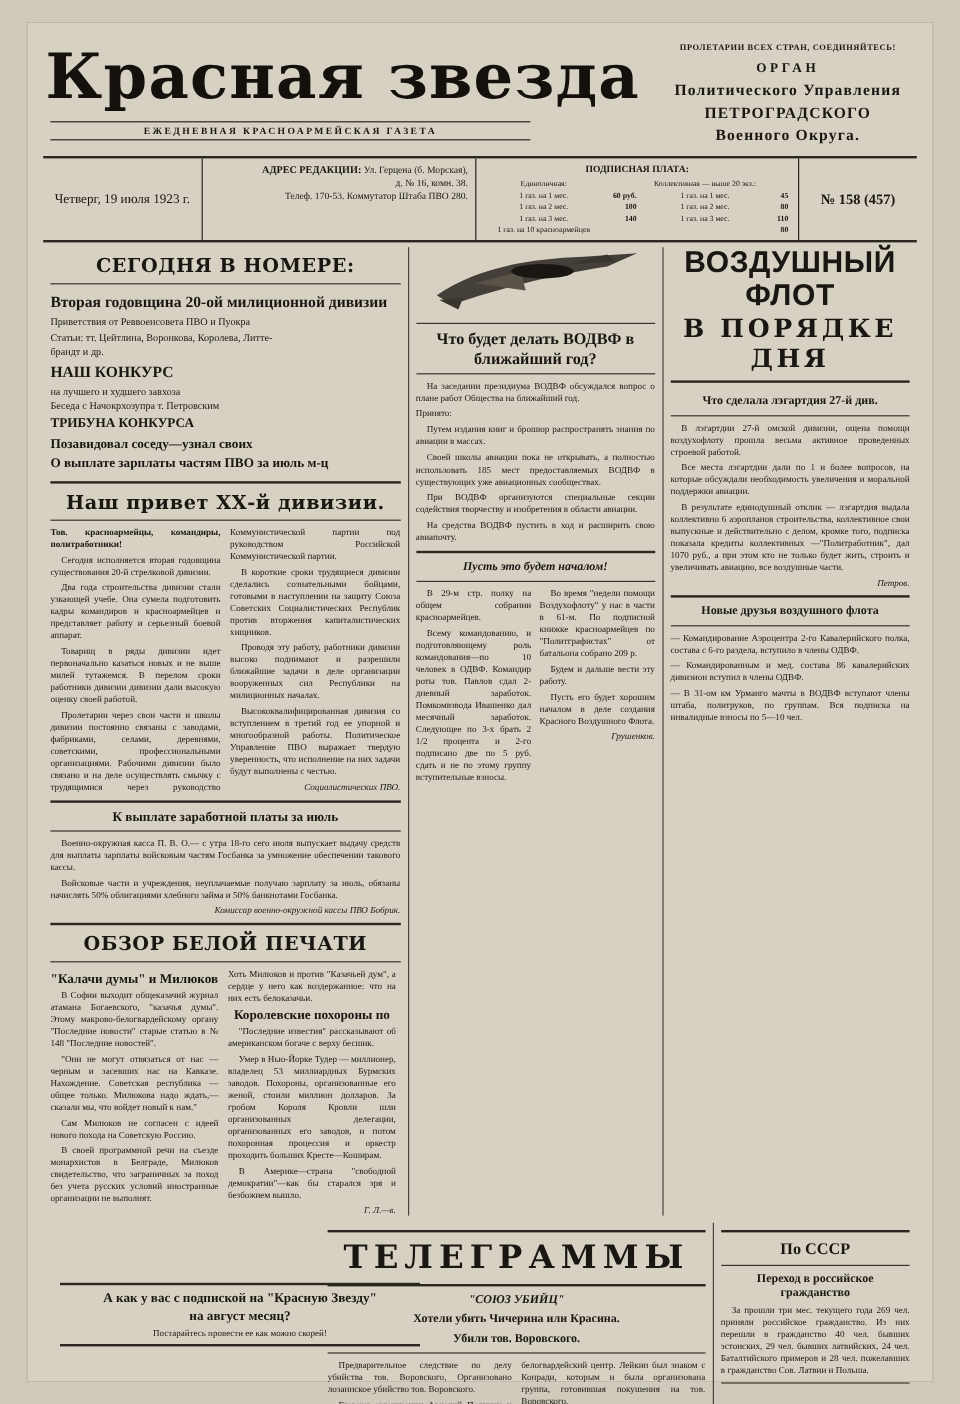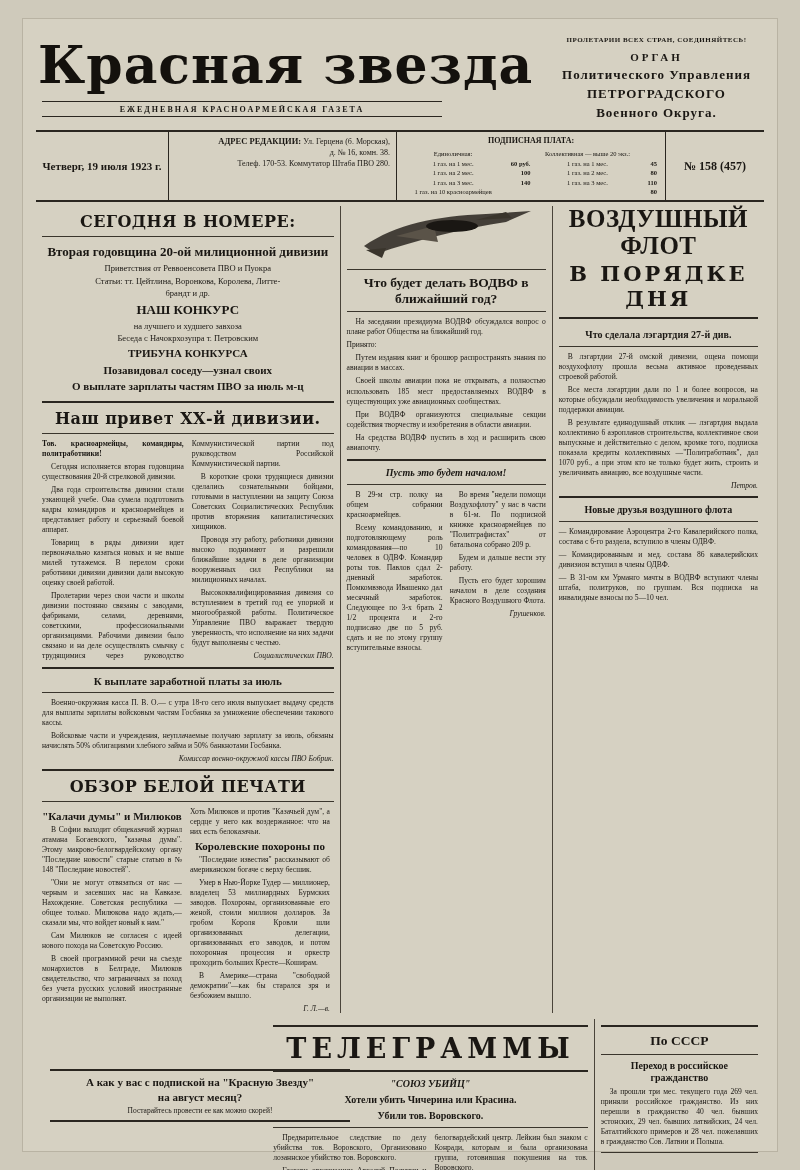--- a/index.html
+++ b/index.html
@@ -16,50 +16,50 @@
           padding-top:3px;border-top:1px solid #2a2620;border-bottom:1px solid #2a2620;width:400px;
           margin-left:6px;padding-bottom:2px;}
   .mh-right{width:215px;text-align:center;padding-top:6px;}
   .mh-slogan{font-size:7px;font-weight:bold;letter-spacing:0.5px;margin-bottom:6px;}
   .mh-organ{font-size:13px;font-weight:bold;letter-spacing:1px;line-height:1.45;}
   .mh-organ div:first-child{font-size:11px;letter-spacing:3px;}
   
   .infobar{display:flex;margin:8px 14px 0 14px;border-top:2px solid #2a2620;border-bottom:2px solid #2a2620;
            font-size:8px;line-height:1.35;}
   .ib-cell{padding:4px 6px;border-right:1px solid #2a2620;}
-  .ib-date{width:120px;display:flex;align-items:center;justify-content:center;font-size:11px;font-weight:bold;}
+  .ib-date{width:120px;display:flex;align-items:center;justify-content:center;font-size:11px;font-weight:normal;}
   .ib-addr{width:215px;text-align:right;}
   .ib-addr b{font-size:8.5px;}
   .ib-sub{flex:1 1 auto;text-align:center;}
   .ib-num{width:86px;display:flex;align-items:center;justify-content:center;font-size:12px;font-weight:bold;border-right:none;}
   .sub-table{width:100%;font-size:6.5px;line-height:1.45;border-collapse:collapse;margin-top:2px;}
   .sub-table td{padding:0 2px;}
   .sub-table td.r{text-align:right;font-weight:bold;}
   
   .body{display:flex;margin:0 14px;padding-top:4px;}
   .col{padding:0 6px;}
   .col.c1{width:300px;border-right:1px solid #4a443a;}
   .col.c2{width:205px;border-right:1px solid #4a443a;}
   .col.c3{width:205px;}
   h2.sect{font-family:"DejaVu Serif",serif;font-weight:bold;text-align:center;font-size:16px;
           letter-spacing:0.5px;margin:6px 0 4px 0;}
   h3.sub{text-align:center;font-weight:bold;font-size:11px;margin:3px 0;}
   .rule{border-top:1px solid #3a352c;margin:5px 0;}
   .rule2{border-top:2px solid #2a2620;margin:6px 0;}
-  .toc{text-align:center;font-size:9.5px;line-height:1.5;}
+  .toc{text-align:left;font-size:9.5px;line-height:1.5;}
   .toc .big{font-size:13px;font-weight:bold;}
   .toc .mid{font-size:11px;font-weight:bold;}
   .toc .sm{font-size:8.5px;}
   p{margin:0 0 3px 0;font-size:7.6px;line-height:1.32;text-align:justify;text-indent:9px;}
   p.noind{text-indent:0;}
   .sig{text-align:right;font-style:italic;font-size:7.6px;margin-top:3px;}
   .bold{font-weight:bold;}
   .ital{font-style:italic;}
   
-  .hl-big{font-family:Liberation Serif, serif;font-weight:bold;font-size:25px;text-align:center;
+  .hl-big{font-family:Liberation Sans, sans-serif;font-weight:bold;font-size:25px;text-align:center;
           line-height:1.05;letter-spacing:0.5px;}
   .hl-big2{font-family:"DejaVu Serif",serif;font-weight:bold;font-size:21px;text-align:center;
            letter-spacing:3px;margin-top:2px;}
   .hl-med{font-weight:bold;font-size:13.5px;text-align:center;line-height:1.15;margin:4px 0;}
   .hl-sm{font-weight:bold;font-size:10px;text-align:center;line-height:1.2;margin:4px 0 3px;}
   .tele{font-family:"DejaVu Serif",serif;font-weight:bold;font-size:27px;text-align:center;letter-spacing:5px;}
   .twocol2{column-count:2;column-gap:8px;}
   .plane{display:block;margin:0 auto;}
   .footer{margin:6px 14px 0;border-top:2px solid #2a2620;border-bottom:2px solid #2a2620;text-align:center;
           padding:5px 0;}

